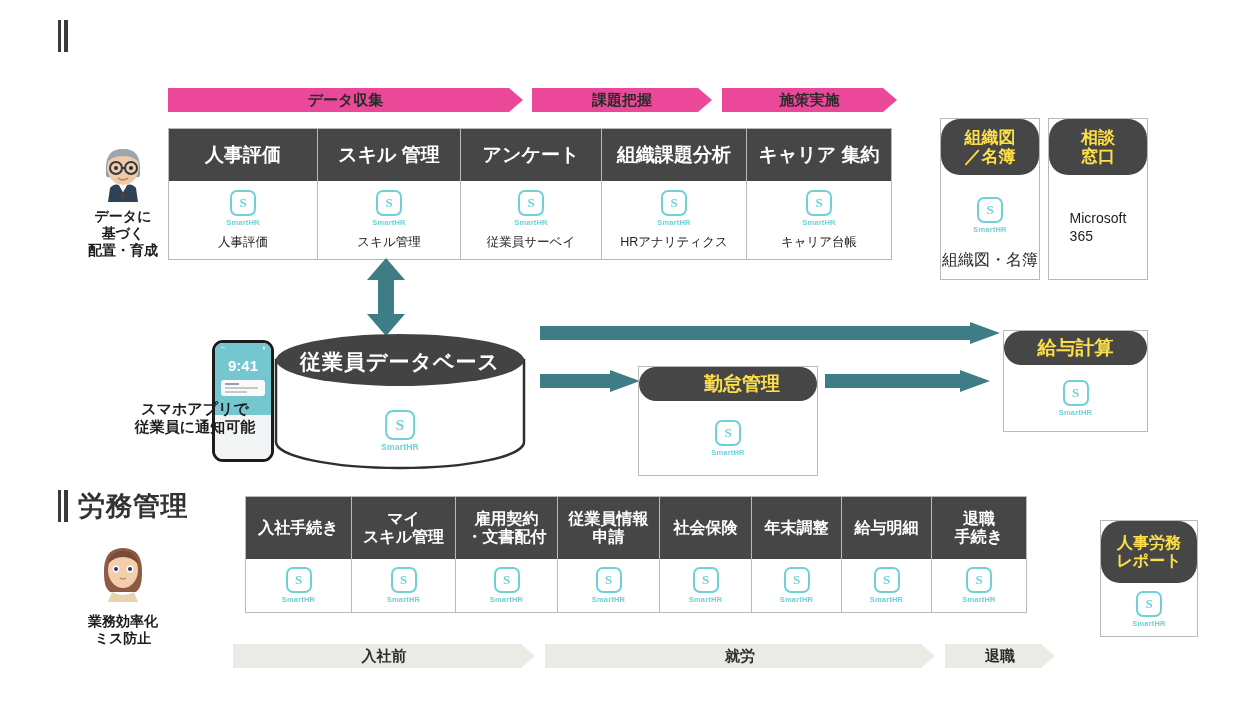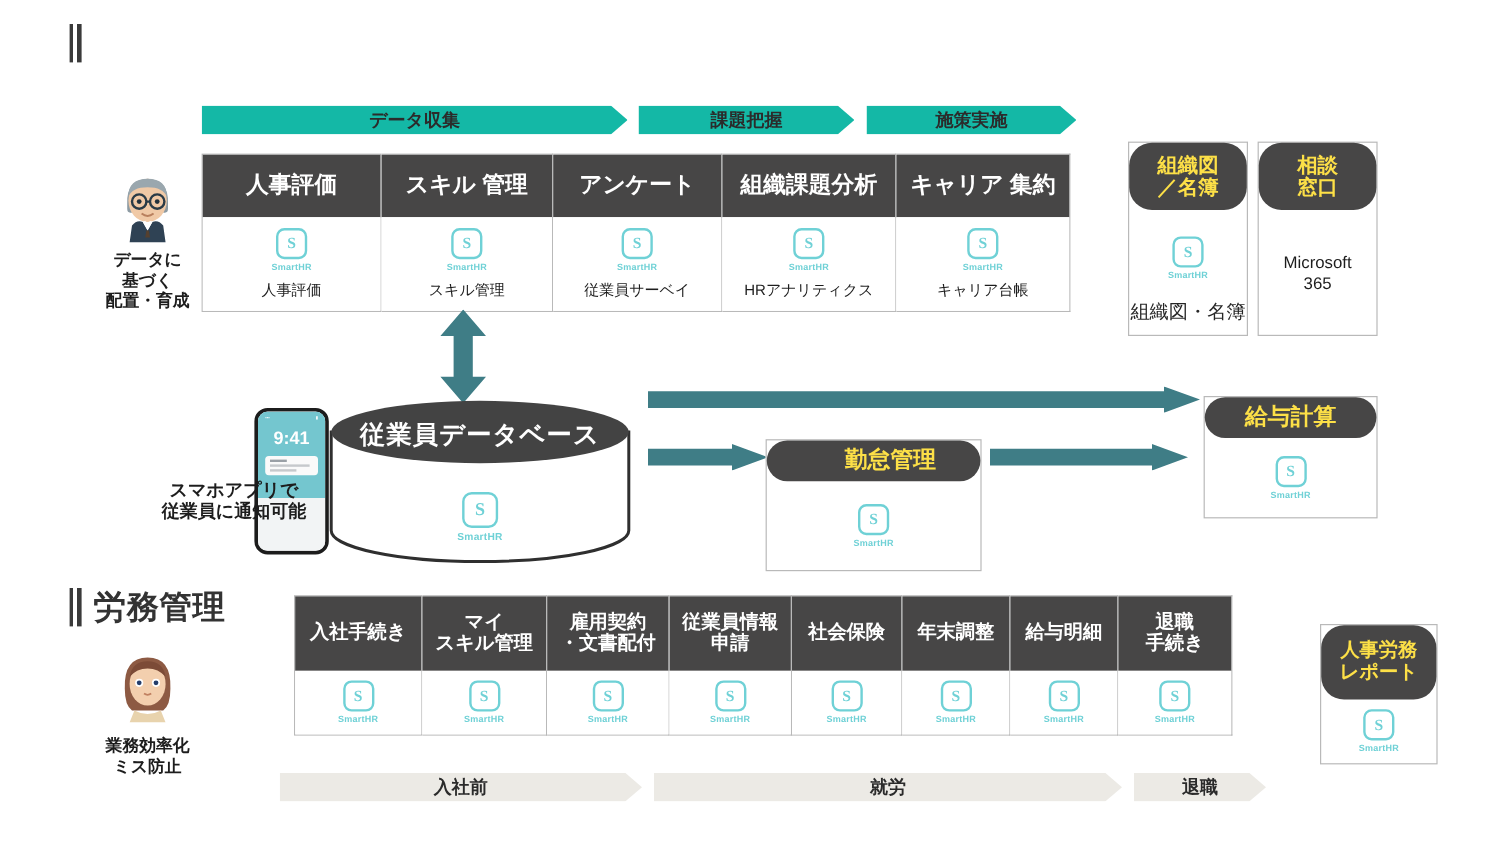--- a/index.html
+++ b/index.html
@@ -7,21 +7,21 @@
     width:1252px;height:704px;background:#ffffff;position:relative;overflow:hidden;
     font-family:"Liberation Sans","DejaVu Sans",sans-serif;color:#262626;
   }
   .abs{position:absolute;}
   
   .section-head{display:flex;align-items:center;}
   .section-head .bars{display:inline-block;width:10px;height:32px;margin-right:10px;
     background:linear-gradient(to right,#3a3a3a 0 3px,#fff 3px 6px,#3a3a3a 6px 9px);}
   .section-head .txt{font-size:27px;font-weight:bold;color:#333;letter-spacing:.5px;line-height:1;}
   
-  .chev{position:absolute;background:#14b8a6;display:flex;align-items:center;justify-content:center;
+  .chev{position:absolute;background:#ec4899;display:flex;align-items:center;justify-content:center;
         font-size:15px;font-weight:bold;color:#2b2b2b;height:24px;
         clip-path:polygon(0 0, calc(100% - 14px) 0, 100% 50%, calc(100% - 14px) 100%, 0 100%);}
   .chev.pale{background:#eceae5;}
   
   .tbl{position:absolute;display:flex;}
   .col{display:flex;flex-direction:column;background:#fff;border:1px solid #b9b9b9;border-left:none;}
   .col:first-child{border-left:1px solid #b9b9b9;}
   .col .hd{background:#474646;color:#fff;font-weight:bold;display:flex;align-items:center;
            justify-content:center;text-align:center;line-height:1.12;}
   .col .bd{flex:1;display:flex;flex-direction:column;align-items:center;justify-content:center;
@@ -139,21 +139,21 @@
       <div class="mark">S</div>
       <div class="wm">SmartHR</div>
     </div>
     <div class="cap">組織図・名簿</div>
   </div>
 </div>
 <div class="box" style="left:1048px;top:118px;width:98px;height:160px;">
   <div class="hd" style="height:56px;font-size:17px;white-space:pre-line;">相談
 窓口</div>
   <div class="bd">
-    <div style="font-size:14px;white-space:pre-line;text-align:center;line-height:1.3;color:#1d1d1d;">Microsoft
+    <div style="font-size:14px;white-space:pre-line;line-height:1.3;color:#1d1d1d;">Microsoft
 365</div>
   </div>
 </div>
 
 <div class="avatar" style="left:92px;top:140px;">
   <svg width="62" height="62" viewBox="0 0 62 62">
     <path d="M14 30 Q13 10 31 9 Q49 10 48 30 L48 34 Q48 38 44 37 L18 37 Q14 38 14 34 Z" fill="#8d9ba3"></path>
     <ellipse cx="31" cy="27" rx="16" ry="18" fill="#f0c9a6"></ellipse>
     <path d="M15 24 Q15 9 31 9 Q47 9 47 24 Q44 16 31 16 Q18 16 15 24Z" fill="#9aa7ae"></path>
     <circle cx="24" cy="28" r="6" fill="none" stroke="#2a3b47" stroke-width="2"></circle>

